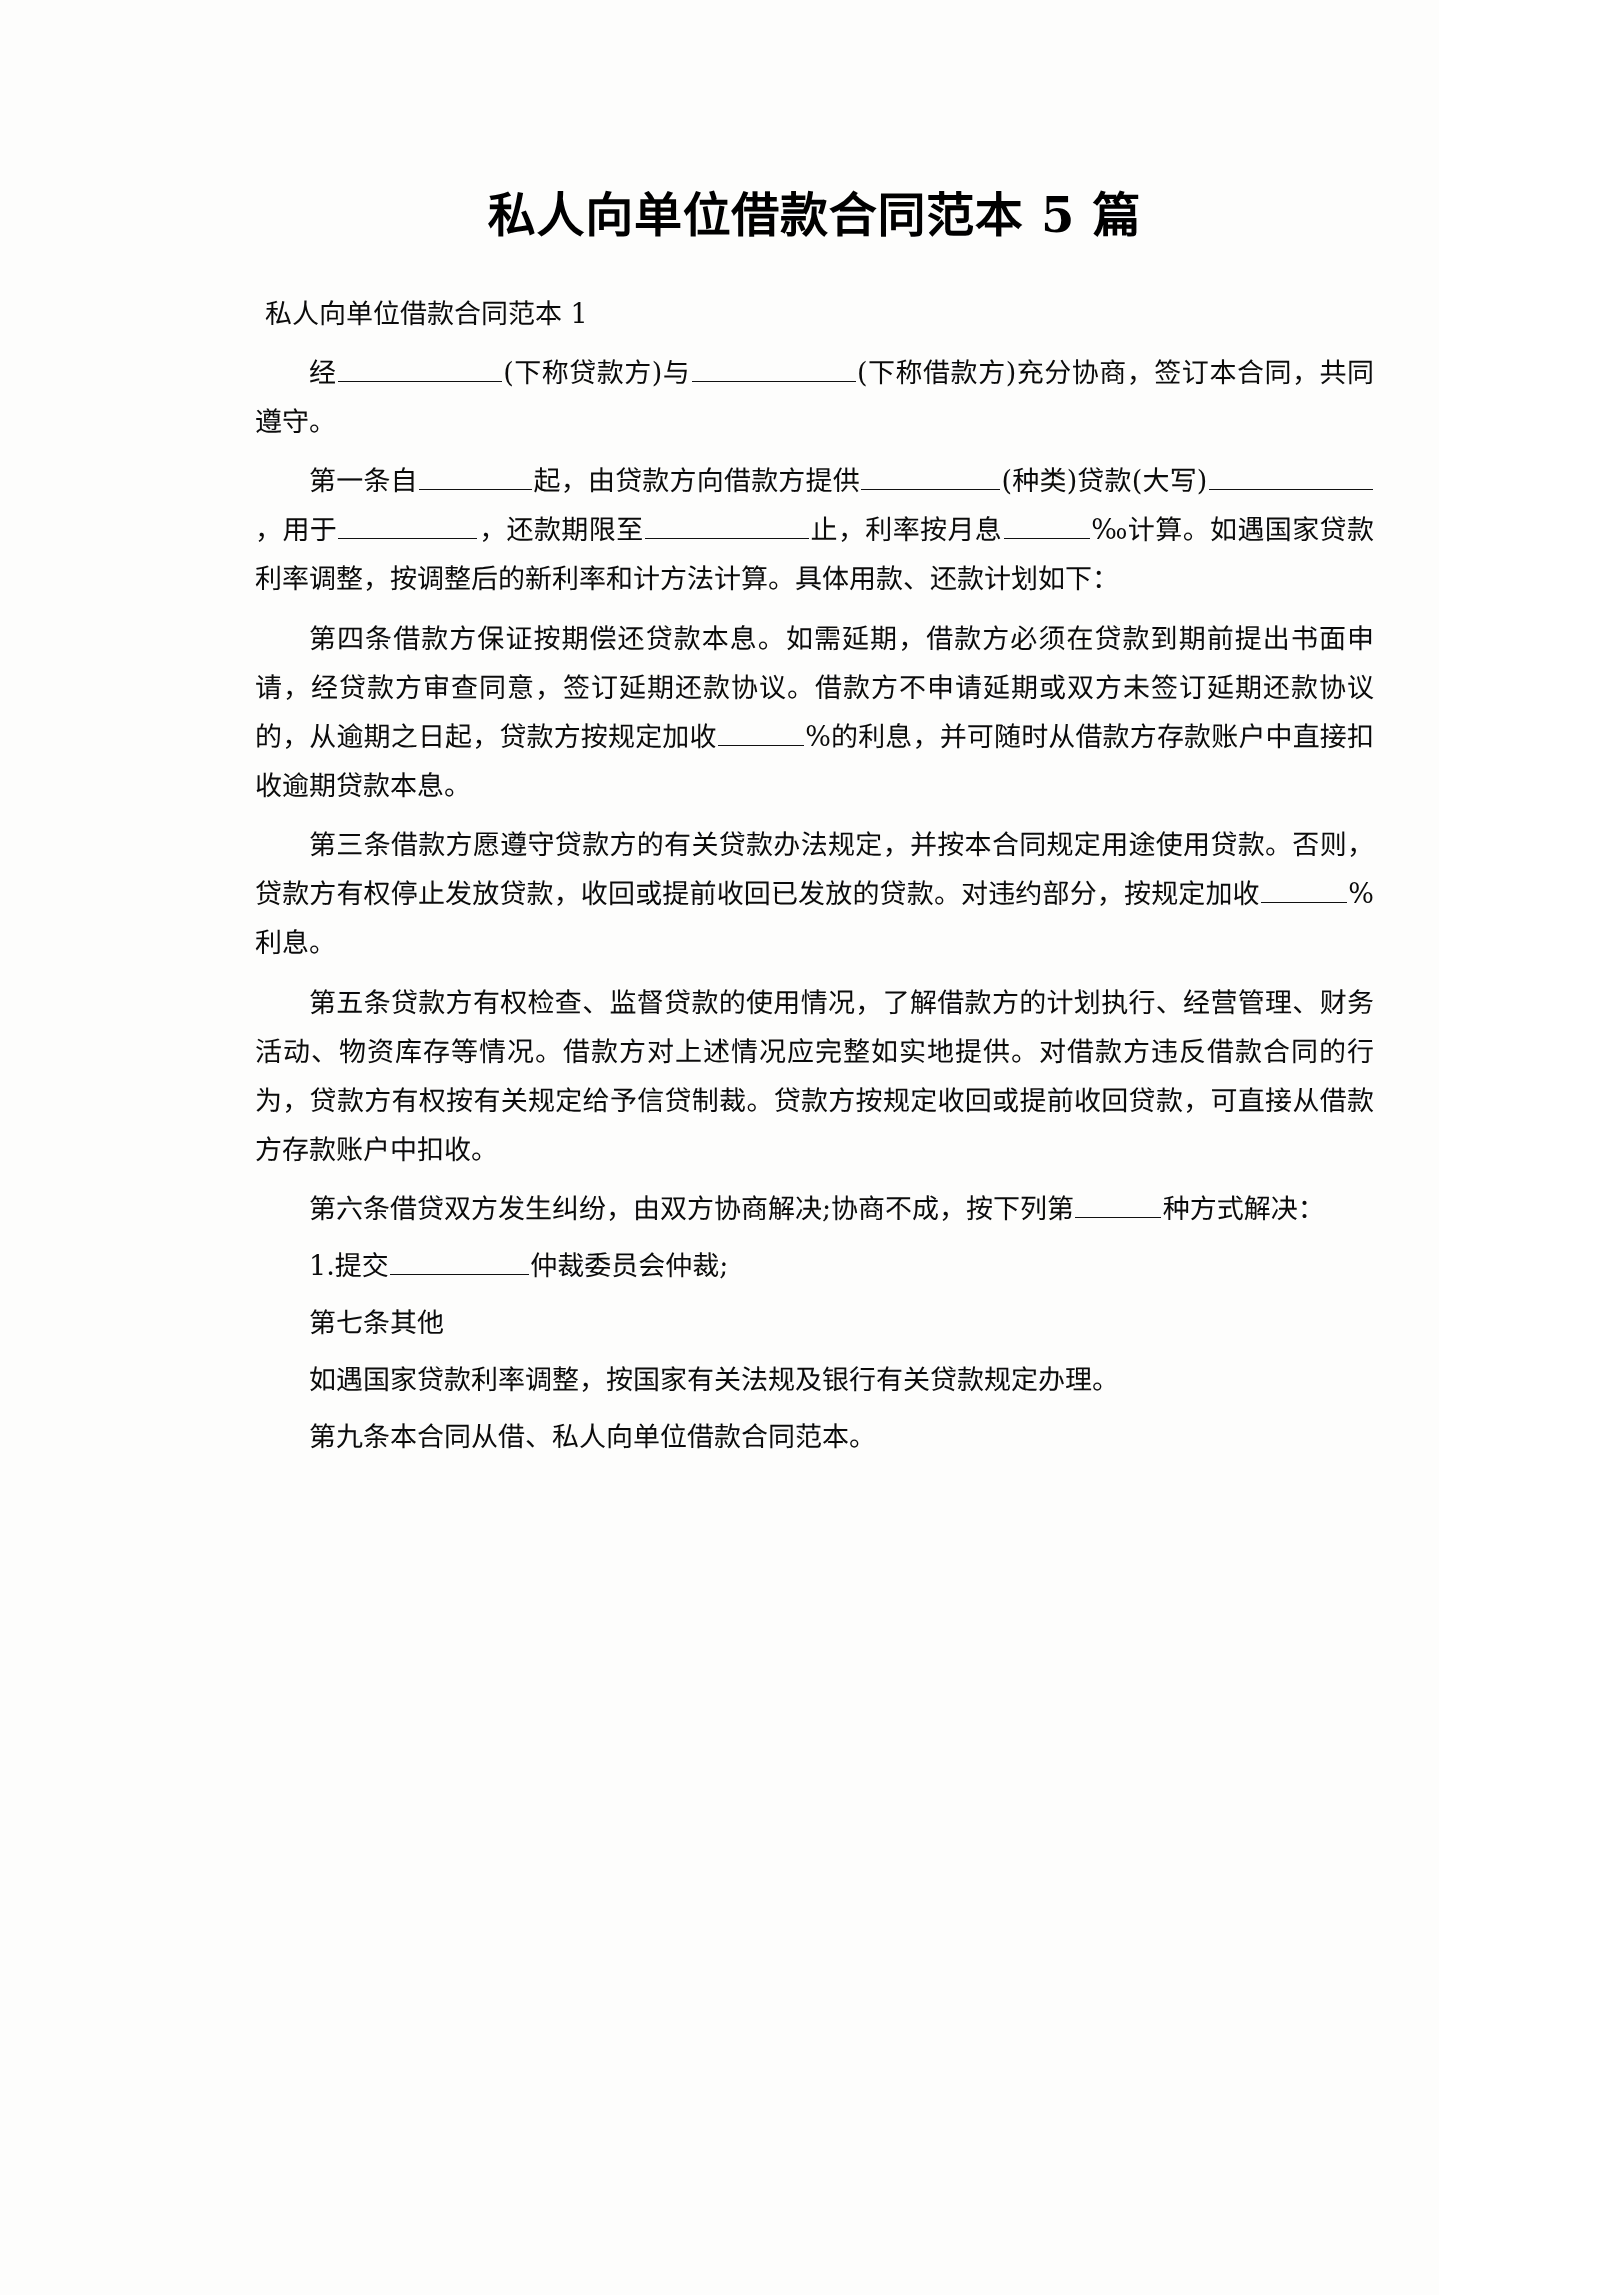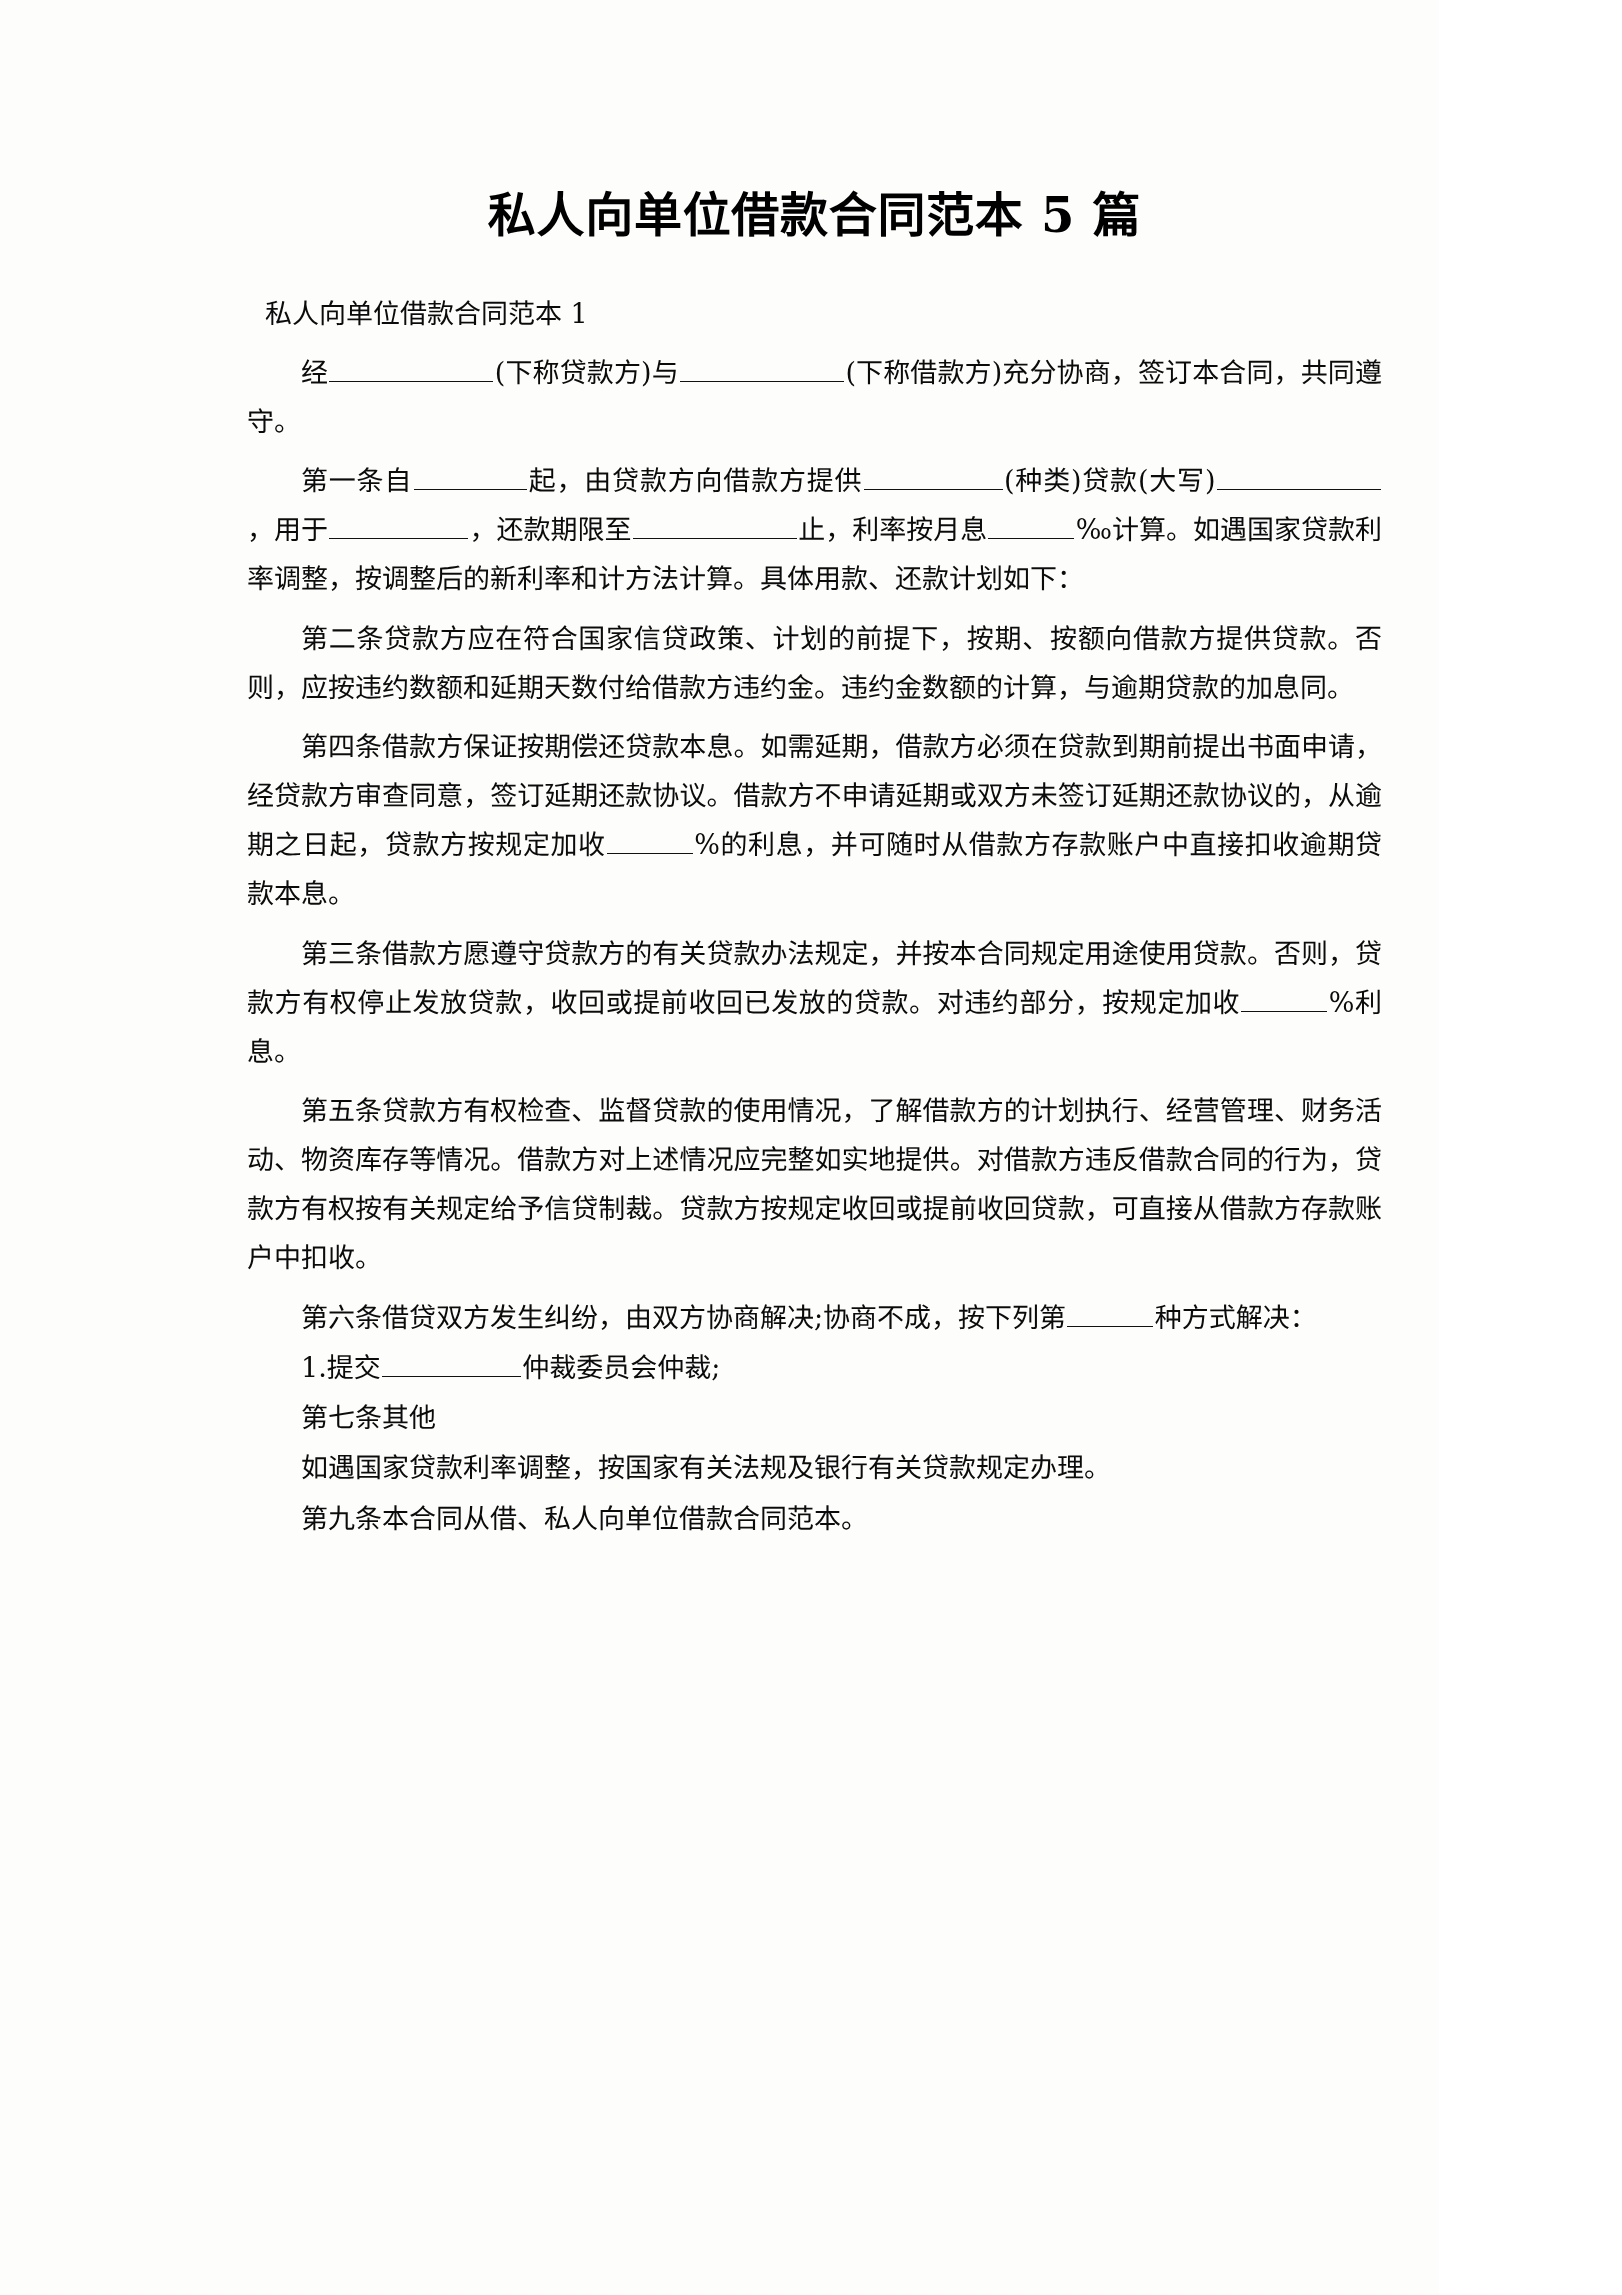--- a/index.html
+++ b/index.html
@@ -39,21 +39,21 @@
   .subtitle {
     margin: 16px;
     padding: 0;
     font-size: 27px;
     line-height: 1.30;
     padding-top: 34px;
     padding-left: 2px;
     color: #0b0b0b;
   }
   p.para {
-    margin: 0;
+    margin: 8px;
     padding: 0;
     font-size: 27px;
     line-height: 49px;
     text-align: justify;
     text-justify: inter-ideograph;
     text-align-last: left;
     color: #0b0b0b;
   }
   p.indent {
     text-indent: 54px;
@@ -82,21 +82,20 @@
 <div class="page">
   <div class="content">
 
     <h1 class="doc-title">私人向单位借款合同范本 5 篇</h1>
 
     <p class="subtitle">私人向单位借款合同范本 1</p>
 
     <div id="paragraphs">
         <p class="para indent gap"><span>经</span><span class="blank b-xl"></span><span>(下称贷款方)与</span><span class="blank b-xl"></span><span>(下称借款方)充分协商，签订本合同，共同遵守。</span></p>
         <p class="para indent gap"><span>第一条自</span><span class="blank b-md"></span><span>起，由贷款方向借款方提供</span><span class="blank b-lg"></span><span>(种类)贷款(大写)</span><span class="blank b-xl"></span><span>，用于</span><span class="blank b-lg"></span><span>，还款期限至</span><span class="blank b-xl"></span><span>止，利率按月息</span><span class="blank b-sm"></span><span>‰计算。如遇国家贷款利率调整，按调整后的新利率和计方法计算。具体用款、还款计划如下：</span></p>
-        <p class="para indent gap"><span>第二条贷款方应在符合国家信贷政策、计划的前提下，按期、按额向借款方提供贷款。否则，应按违约数额和延期天数付给借款方违约金。违约金数额的计算，与逾期贷款的加息同。</span></p>
         <p class="para indent gap"><span>第四条借款方保证按期偿还贷款本息。如需延期，借款方必须在贷款到期前提出书面申请，经贷款方审查同意，签订延期还款协议。借款方不申请延期或双方未签订延期还款协议的，从逾期之日起，贷款方按规定加收</span><span class="blank b-sm"></span><span>%的利息，并可随时从借款方存款账户中直接扣收逾期贷款本息。</span></p>
         <p class="para indent gap"><span>第三条借款方愿遵守贷款方的有关贷款办法规定，并按本合同规定用途使用贷款。否则，贷款方有权停止发放贷款，收回或提前收回已发放的贷款。对违约部分，按规定加收</span><span class="blank b-sm"></span><span>%利息。</span></p>
         <p class="para indent gap"><span>第五条贷款方有权检查、监督贷款的使用情况，了解借款方的计划执行、经营管理、财务活动、物资库存等情况。借款方对上述情况应完整如实地提供。对借款方违反借款合同的行为，贷款方有权按有关规定给予信贷制裁。贷款方按规定收回或提前收回贷款，可直接从借款方存款账户中扣收。</span></p>
         <p class="para indent gap"><span>第六条借贷双方发生纠纷，由双方协商解决;协商不成，按下列第</span><span class="blank b-sm"></span><span>种方式解决：</span></p>
         <p class="para indent tight"><span>1.提交</span><span class="blank b-lg"></span><span>仲裁委员会仲裁;</span></p>
         <p class="para indent tight"><span>第七条其他</span></p>
         <p class="para indent tight"><span>如遇国家贷款利率调整，按国家有关法规及银行有关贷款规定办理。</span></p>
         <p class="para indent tight"><span>第九条本合同从借、私人向单位借款合同范本。</span></p>
       </div>
 

